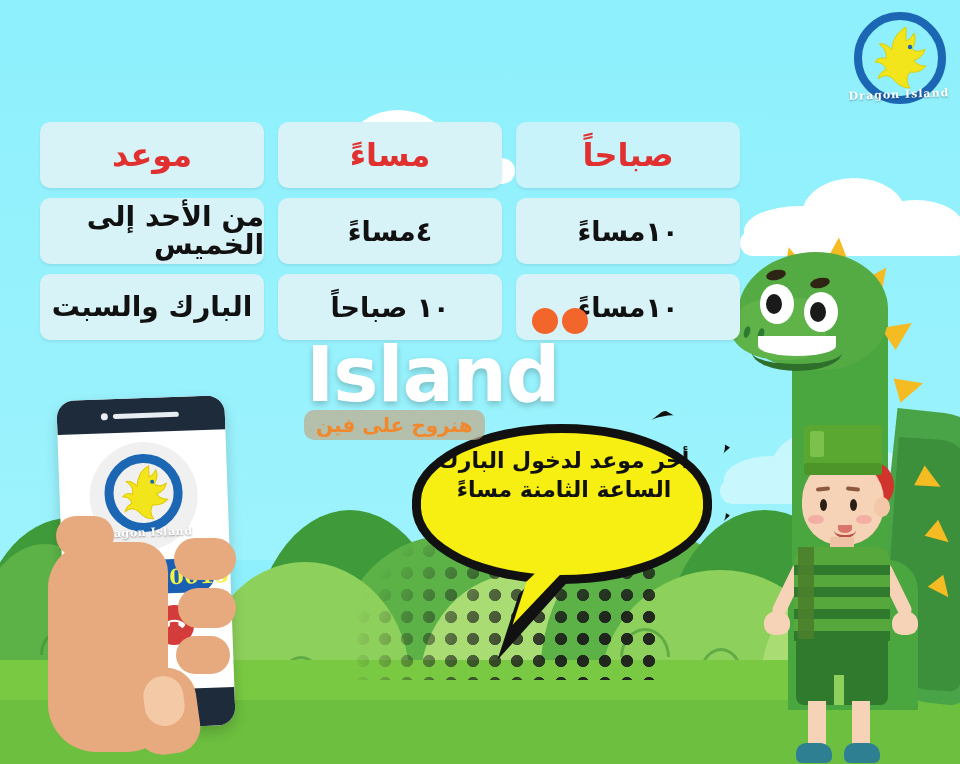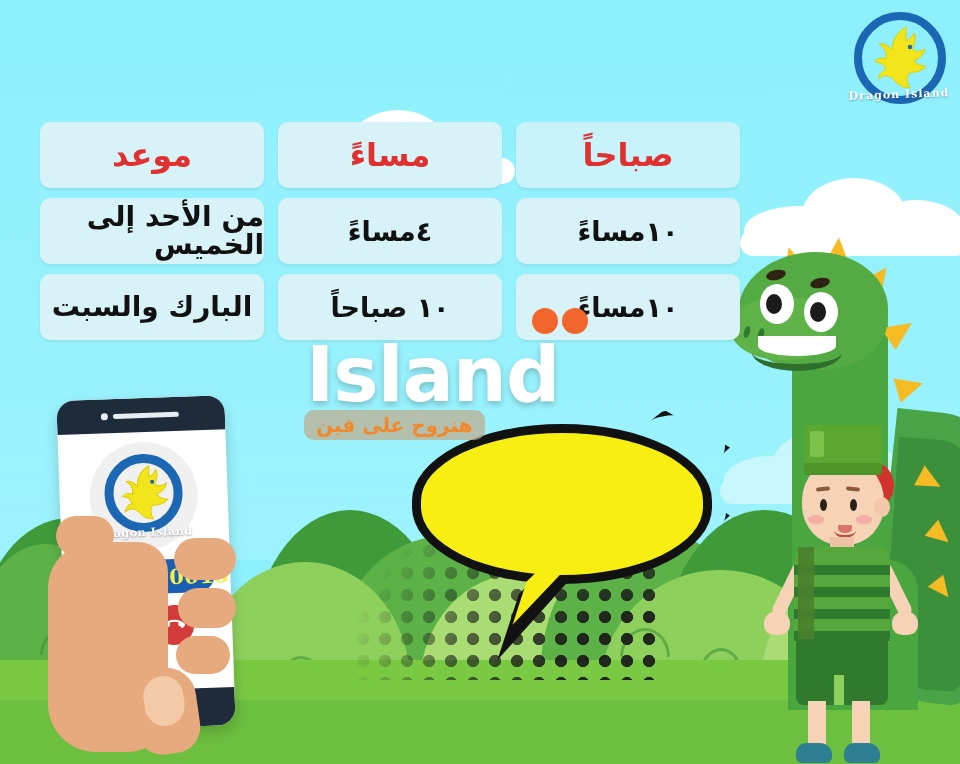--- a/index.html
+++ b/index.html
@@ -295,20 +295,24 @@
   </div>
 
   <div class="halftone"></div>
 
   <div class="bubble-wrap">
     <div class="sl1"></div>
     <div class="sl2"></div>
     <div class="btail"></div>
     <div class="bubble"></div>
     <div class="btail-in"></div>
+    <div class="bubble-txt">
+      <div>أخر موعد لدخول البارك</div>
+      <div>الساعة الثامنة مساءً</div>
+    </div>
   </div>
 
   <div class="phone-wrap">
     <div class="phone">
       <div class="phone-top">
         <div class="phone-cam"></div>
         <div class="phone-speaker"></div>
       </div>
       <div class="phone-logo"></div>
       <div class="phone-ring"></div>

